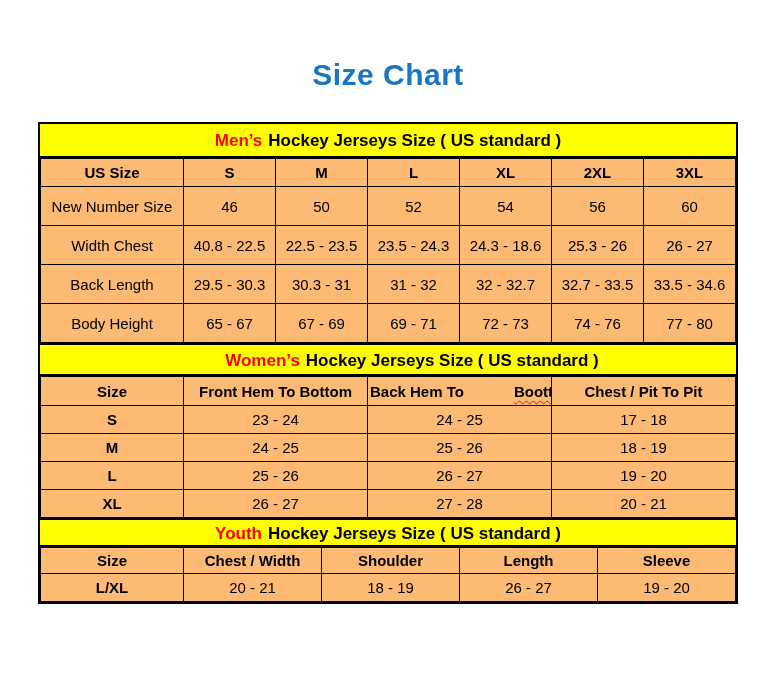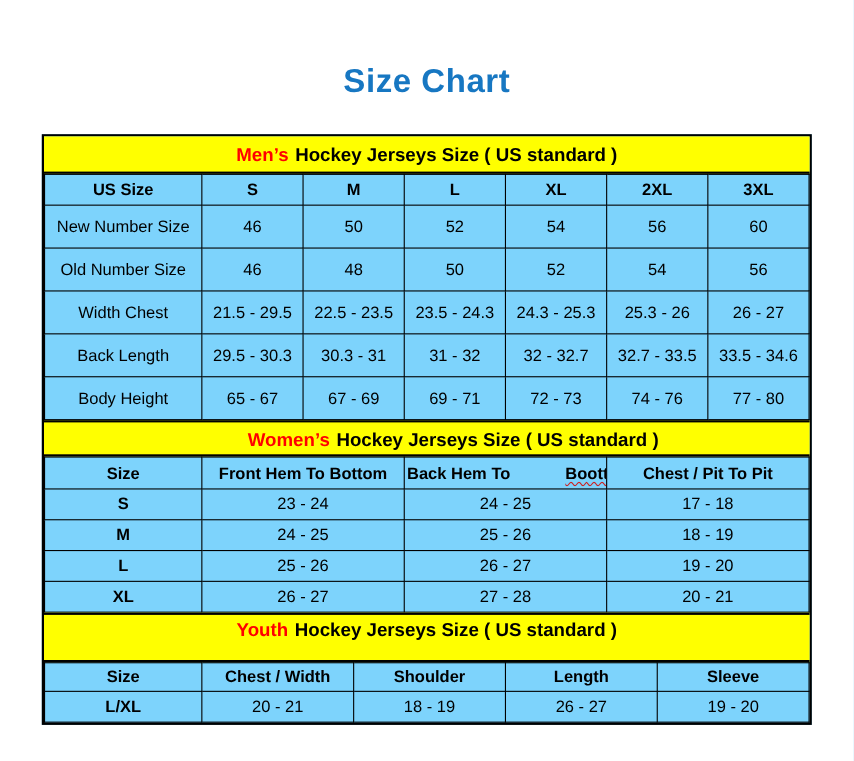--- a/index.html
+++ b/index.html
@@ -18,34 +18,34 @@
     font-size: 30px;
     font-weight: 700;
     color: #1777C2;
     letter-spacing: 0.5px;
   }
   .chart-wrap {
     position: absolute;
     left: 38px; top: 122px;
     width: 700px;
     border: 2px solid #000;
-    background: #7dd3fc;
+    background: #fdba74;
   }
   .band {
     background: #FFFF00;
     height: 34px;
     line-height: 34px;
     text-align: center;
     font-size: 17px;
     font-weight: 700;
     border-bottom: 2px solid #000;
     white-space: nowrap;
   }
   .band.mid { border-top: 2px solid #000; height: 33px; line-height: 31px; padding-left: 48px; }
-  .band.last { border-top: 2px solid #000; height: 45px; line-height: 27px; }
+  .band.last { border-top: 2px solid #000; height: 29px; line-height: 27px; }
   .band .accent { color: #FF0000; }
   .band .rest { margin-left: 6px; color: #000; }
   table {
     width: 100%;
     border-collapse: collapse;
     table-layout: fixed;
   }
   th, td {
     border: 1px solid #000;
     text-align: center;
@@ -109,34 +109,25 @@
       <tr>
         <td>New Number Size</td>
         <td>46</td>
         <td>50</td>
         <td>52</td>
         <td>54</td>
         <td>56</td>
         <td>60</td>
       </tr>
       <tr>
-        <td>Old Number Size</td>
-        <td>46</td>
-        <td>48</td>
-        <td>50</td>
-        <td>52</td>
-        <td>54</td>
-        <td>56</td>
-      </tr>
-      <tr>
         <td>Width Chest</td>
-        <td>21.5 - 29.5</td>
+        <td>40.8 - 22.5</td>
         <td>22.5 - 23.5</td>
         <td>23.5 - 24.3</td>
-        <td>24.3 - 25.3</td>
+        <td>24.3 - 18.6</td>
         <td>25.3 - 26</td>
         <td>26 - 27</td>
       </tr>
       <tr>
         <td>Back Length</td>
         <td>29.5 - 30.3</td>
         <td>30.3 - 31</td>
         <td>31 - 32</td>
         <td>32 - 32.7</td>
         <td>32.7 - 33.5</td>

